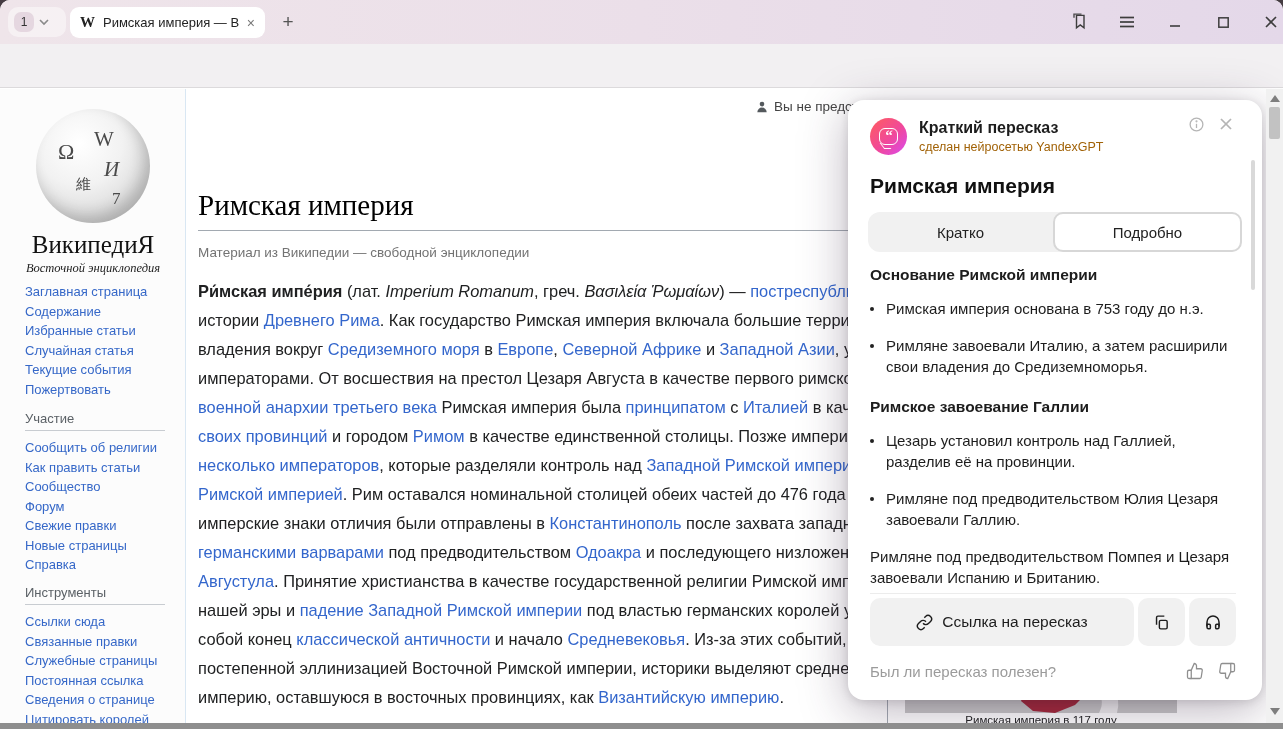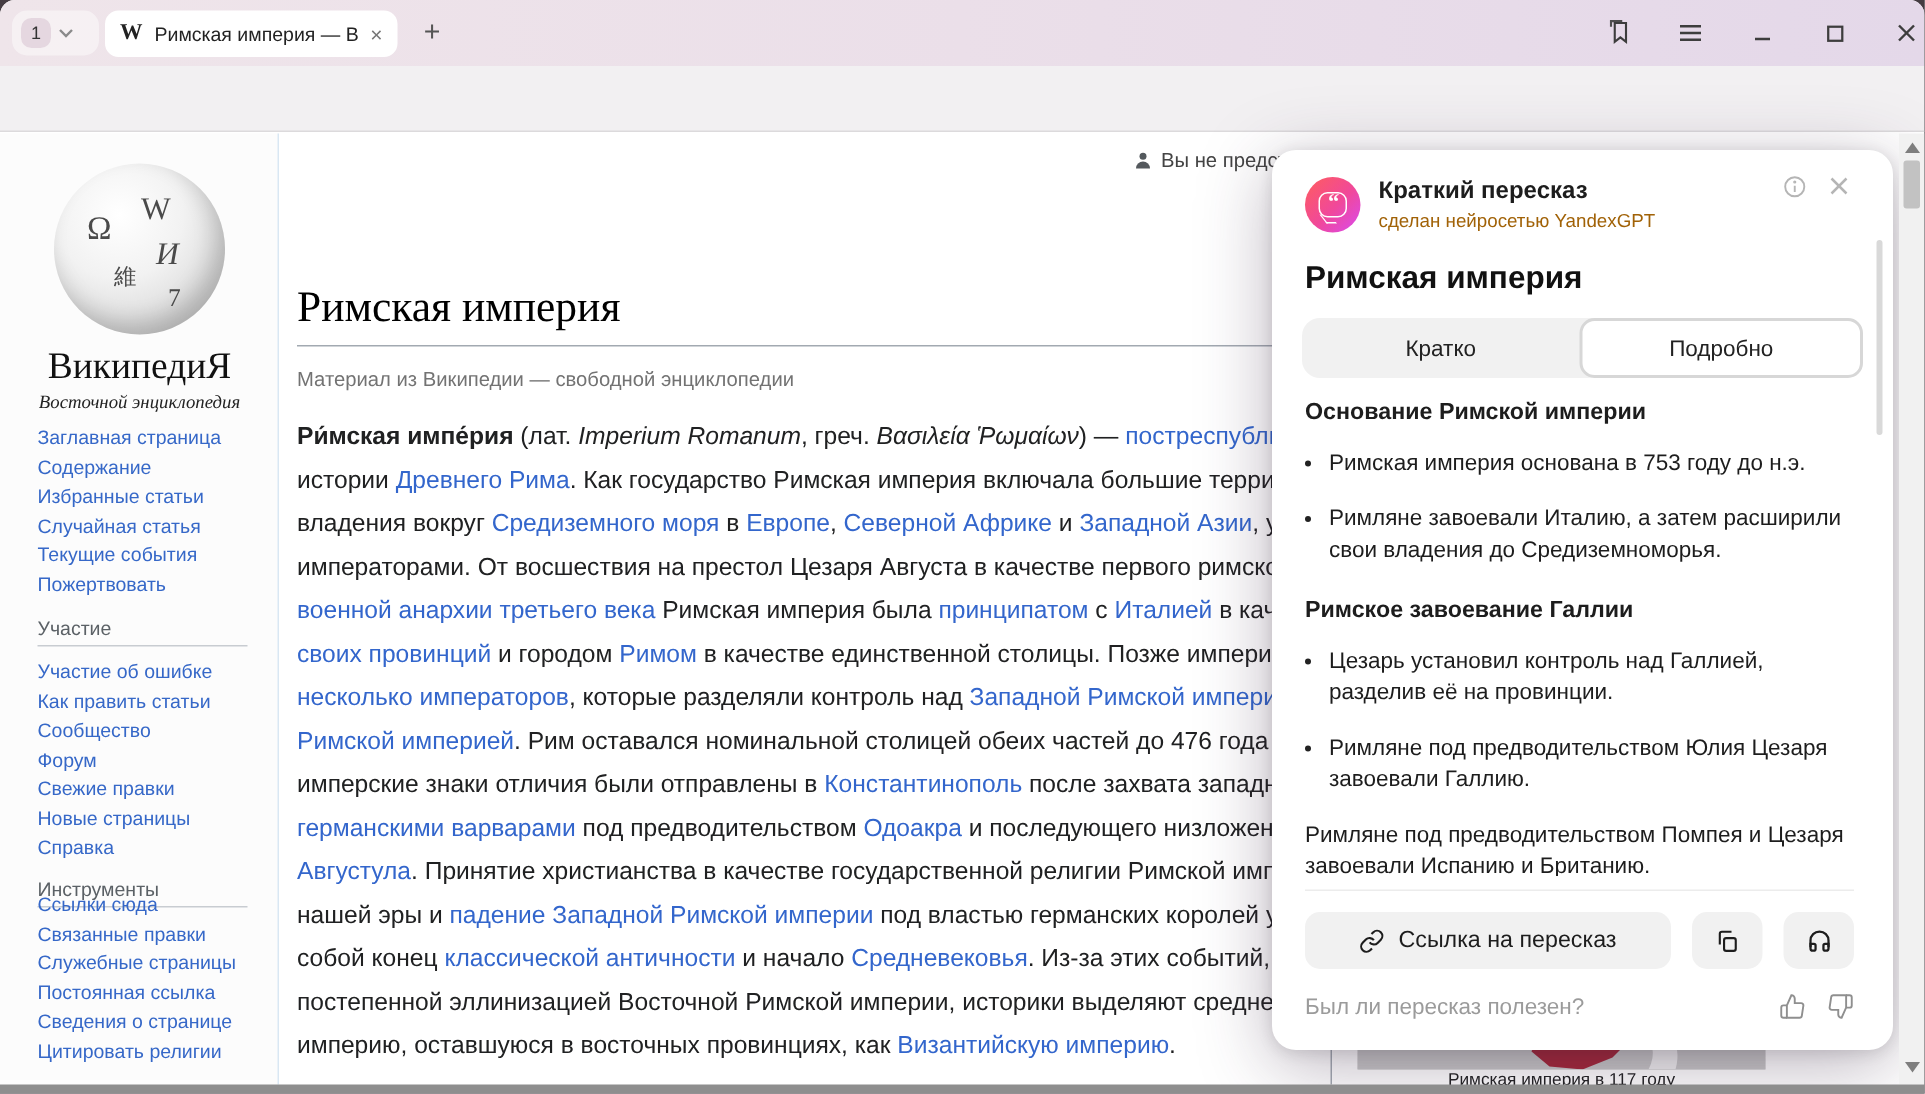--- a/index.html
+++ b/index.html
@@ -92,21 +92,21 @@
   .seg { position:absolute; left:20px; top:112px; width:374px; height:40px; background:#f1f1f1; border-radius:12px; display:flex; }
   .segopt { flex:1; display:flex; align-items:center; justify-content:center; font-size:15px; color:#222; }
   .segopt.sel { background:#fff; border:2px solid #d7d7d7; border-radius:10px; }
   .pbody { position:absolute; left:22px; right:26px; top:166px; bottom:116px; overflow:hidden; }
   .psec-h { font-size:15.5px; font-weight:bold; color:#1d1d1d; margin:20px 0 14px; }
   .psec-h:first-child { margin-top:0; }
   .pbul { display:flex; gap:12px; margin-bottom:15px; }
   .pdot { width:4px; height:4px; border-radius:50%; background:#222; margin-top:9px; flex:none; }
   .pbt { font-size:15px; line-height:21.5px; color:#1d1d1d; }
   .pdivider { position:absolute; left:22px; right:26px; bottom:106px; height:1px; background:#ececec; }
-  .pbuttons { position:absolute; left:22px; right:26px; bottom:54px; height:38px; display:flex; gap:14px; }
+  .pbuttons { position:absolute; left:22px; right:26px; bottom:54px; height:48px; display:flex; gap:4px; }
   .linkbtn { flex:1; background:#f1f1f1; border-radius:10px; display:flex; align-items:center; justify-content:center; gap:9px;
     font-size:15.5px; color:#1d1d1d; }
   .sqbtn { width:47px; background:#f1f1f1; border-radius:10px; display:flex; align-items:center; justify-content:center; color:#1d1d1d; }
   .pfeedback { position:absolute; left:22px; right:26px; bottom:16px; height:26px; display:flex; align-items:center; }
   .pfq { font-size:15px; color:#9b9b9b; flex:1; }
   .thumbs { display:flex; gap:14px; color:#8f8f8f; }
   .pscroll { position:absolute; right:7px; top:60px; width:4px; height:130px; border-radius:2px; background:#d9d9d9; }
 
   
   .vscroll { position:absolute; right:0; top:89px; width:17px; height:634px; background:#f1f1f1; }
@@ -254,36 +254,36 @@
       <div class="navlist" style="top:193px">
           <div>Заглавная страница</div>
           <div>Содержание</div>
           <div>Избранные статьи</div>
           <div>Случайная статья</div>
           <div>Текущие события</div>
           <div>Пожертвовать</div>
         </div>
       <div class="navhead" style="top:322px">Участие</div>
       <div class="navlist" style="top:349px">
-          <div>Участие об ошибке</div>
+          <div>Сообщить об религии</div>
           <div>Как править статьи</div>
           <div>Сообщество</div>
           <div>Форум</div>
           <div>Свежие правки</div>
           <div>Новые страницы</div>
           <div>Справка</div>
         </div>
       <div class="navhead" style="top:496px">Инструменты</div>
-      <div class="navlist" style="top:504px">
+      <div class="navlist" style="top:523px">
           <div>Ссылки сюда</div>
           <div>Связанные правки</div>
           <div>Служебные страницы</div>
           <div>Постоянная ссылка</div>
           <div>Сведения о странице</div>
-          <div>Цитировать религии</div>
+          <div>Цитировать королей</div>
         </div>
     </div>
 
     <div class="personal">
       <span>
           <svg width="14" height="14" viewBox="0 0 24 24">
             <circle cx="12" cy="7" r="4" fill="#54595d"></circle>
             <path d="M4 21a8 8 0 0 1 16 0z" fill="#54595d"></path>
           </svg>
         </span>

